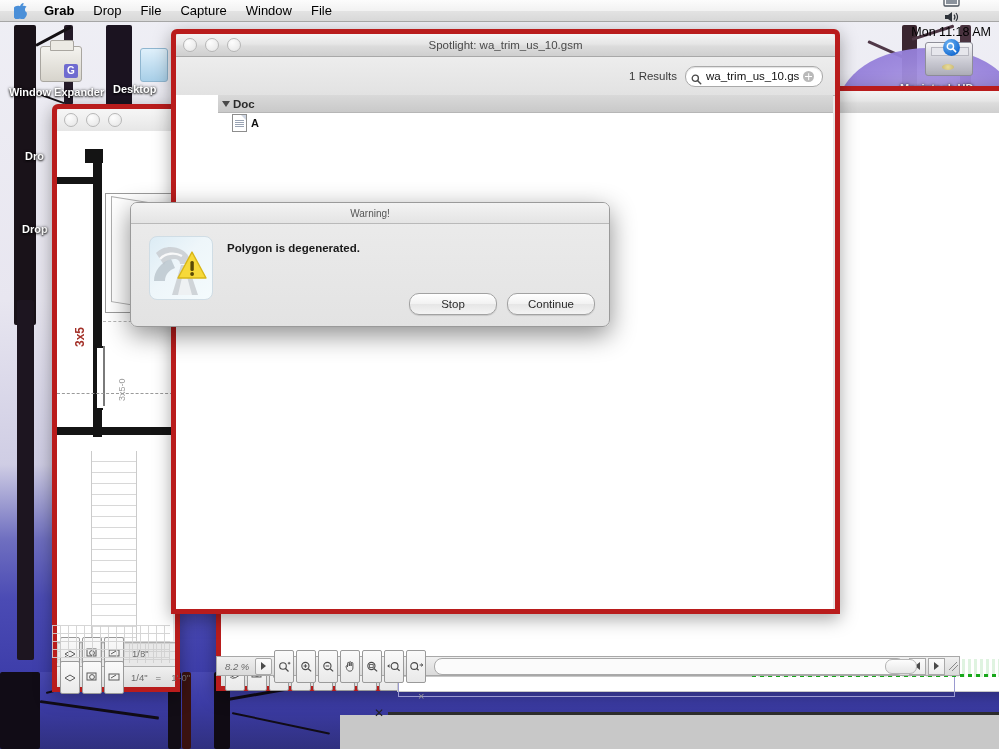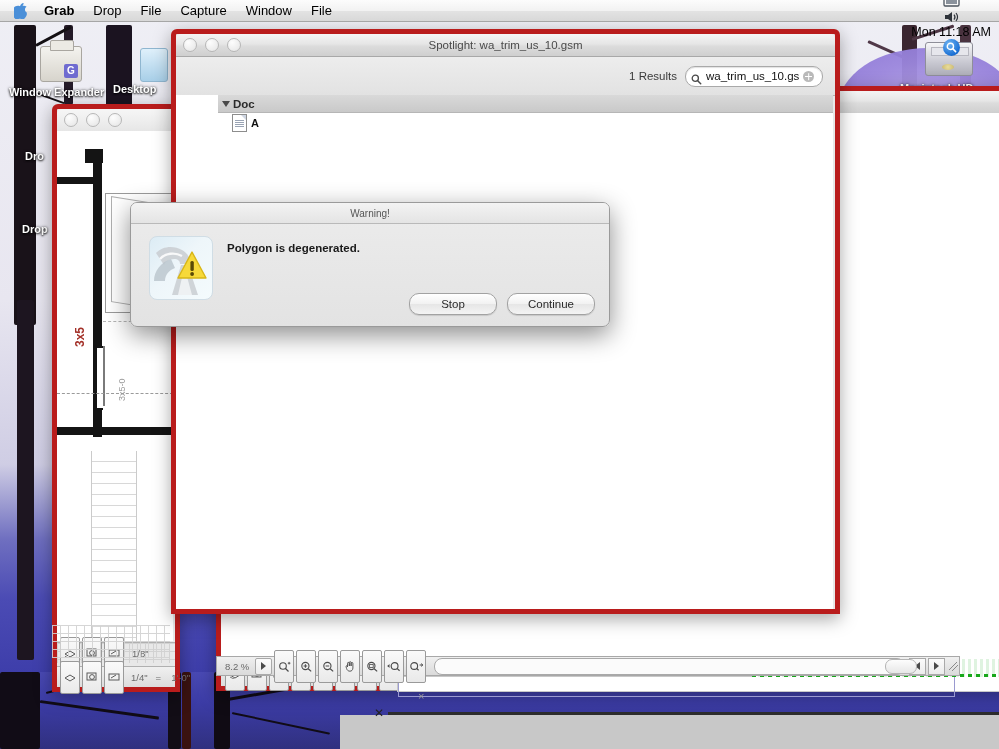--- a/index.html
+++ b/index.html
@@ -113,21 +113,21 @@
   #warn-text{font-size:11.5px;color:#1a1a1a;line-height:16px;font-weight:bold;padding-top:4px;}
   #warn-btns{position:absolute;right:14px;bottom:11px;display:flex;gap:10px;}
   .aquabtn{min-width:62px;height:20px;border-radius:10px;border:1px solid #a2a2a2;
     background:linear-gradient(to bottom,#ffffff,#f2f2f2 48%,#e6e6e6 52%,#f4f4f4 100%);
     font-size:11.5px;color:#2a2a2a;display:flex;align-items:center;justify-content:center;
     padding:0 12px;box-shadow:0 1px 1px rgba(0,0,0,0.13);}
 
   
   .tbicon{width:18px;height:31px;border:1px solid #9a9a9a;border-radius:2px;
     background:linear-gradient(to bottom,#fafafa,#e9e9e9);
-    display:flex;align-items:center;justify-content:center;flex:0 0 auto;}
+    display:flex;align-items:center;justify-content:center;flex:0 0 auto;font-style:italic;}
   .sbtext{font-size:9.5px;color:#6a6a6a;white-space:nowrap;}
 
   
   .hscroll{height:15px;border:1px solid #a9a9a9;border-radius:8px;background:#fbfbfb;
     display:flex;align-items:center;position:relative;}
   .hthumb{position:absolute;height:13px;width:30px;border-radius:7px;
     background:linear-gradient(to bottom,#fdfdfd,#e7e7e7);border:1px solid #b4b4b4;}
   .arwbox{width:15px;height:15px;border:1px solid #a9a9a9;background:linear-gradient(to bottom,#fbfbfb,#ececec);
     display:flex;align-items:center;justify-content:center;}
   .arw{width:0;height:0;border-top:4px solid transparent;border-bottom:4px solid transparent;}

